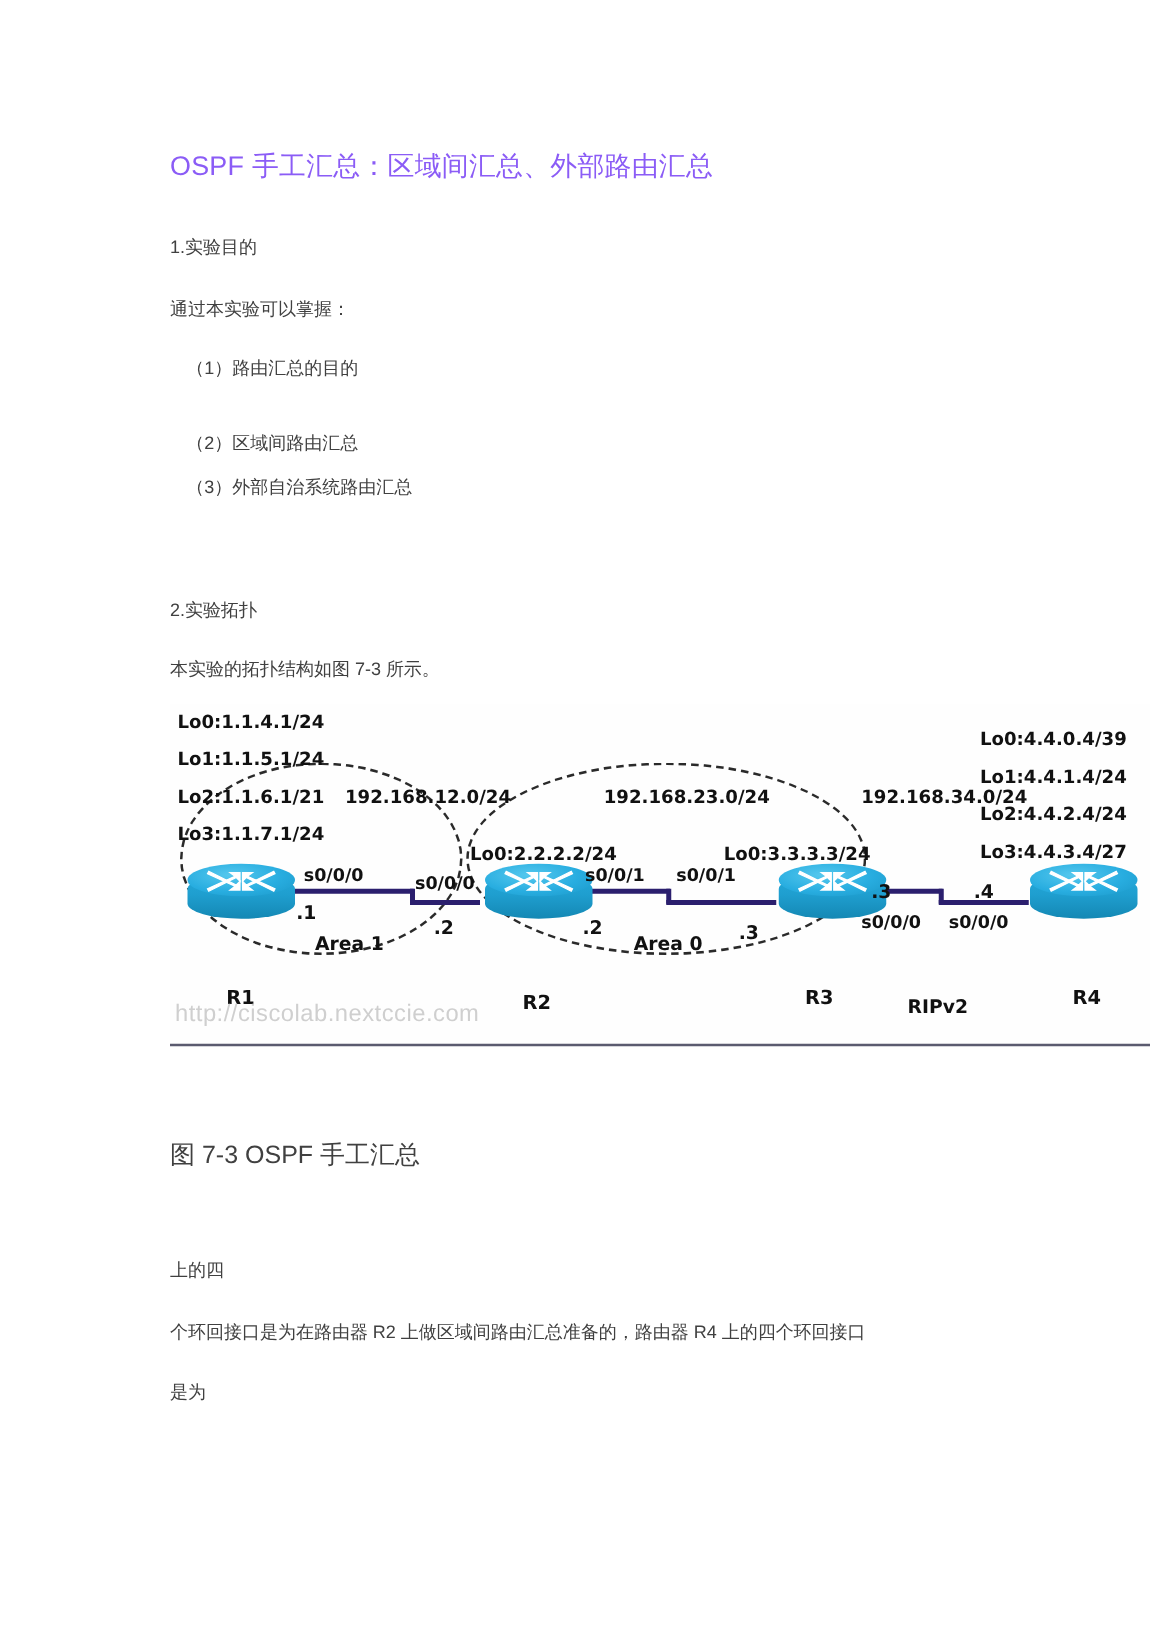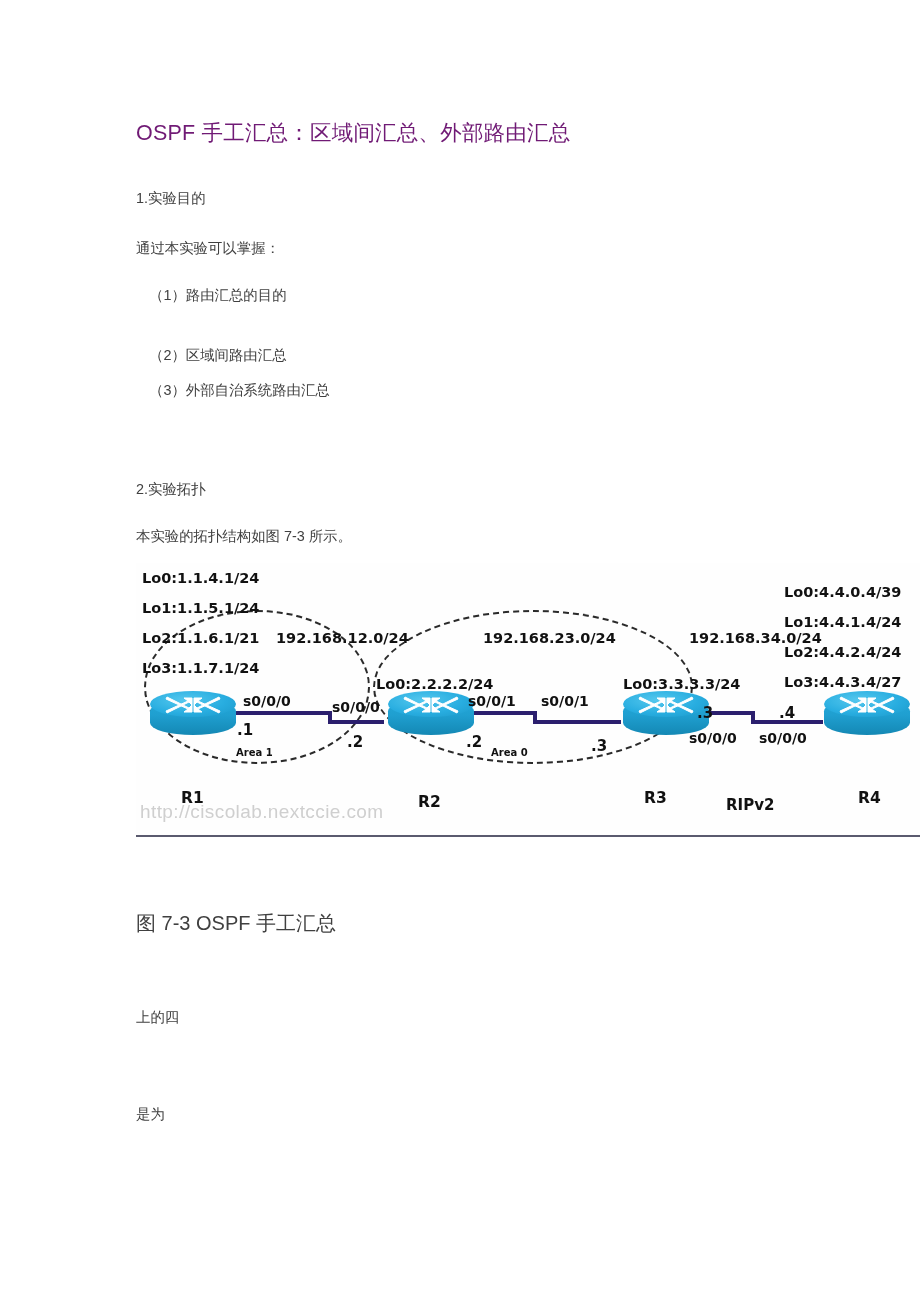--- a/index.html
+++ b/index.html
@@ -21,21 +21,21 @@
     width: 920px;
     height: 1302px;
     background: #fff;
   }
   .doc-title {
     position: absolute;
     left: 136px;
     top: 118px;
     font-size: 21.5px;
     font-weight: 400;
-    color: #701a75;
+    color: #8b5cf6;
     letter-spacing: 0.2px;
     white-space: nowrap;
   }
   .para {
     position: absolute;
     left: 136px;
     font-size: 14.4px;
     line-height: 22px;
     color: #404040;
     white-space: nowrap;
@@ -92,21 +92,21 @@
     font-family: "DejaVu Sans", "Liberation Sans", sans-serif;
     font-weight: bold;
     color: #111;
     white-space: nowrap;
     line-height: 1;
   }
   .lbl-net { font-size: 14.5px; }
   .lbl-lo  { font-size: 14.5px; }
   .lbl-if  { font-size: 14px; }
   .lbl-ip  { font-size: 15px; }
-  .lbl-area{ font-size: 10px; }
+  .lbl-area{ font-size: 15px; margin-left: 16px; }
   .lbl-rtr { font-size: 15.5px; }
   .lbl-proto { font-size: 15px; }
 
   
   .router {
     position: absolute;
     width: 86px;
     height: 52px;
   }
   .router .body {
@@ -189,21 +189,21 @@
       <div class="lbl lbl-lo" style="left:648px; top:22px;">Lo0:4.4.0.4/39</div>
       <div class="lbl lbl-lo" style="left:648px; top:52px;">Lo1:4.4.1.4/24</div>
       <div class="lbl lbl-lo" style="left:648px; top:82px;">Lo2:4.4.2.4/24</div>
       <div class="lbl lbl-lo" style="left:648px; top:112px;">Lo3:4.4.3.4/27</div>
 
       <div class="lbl lbl-net" style="left:140px; top:68px;">192.168.12.0/24</div>
       <div class="lbl lbl-net" style="left:347px; top:68px;">192.168.23.0/24</div>
       <div class="lbl lbl-net" style="left:553px; top:68px;">192.168.34.0/24</div>
 
       <div class="lbl lbl-lo" style="left:240px; top:114px;">Lo0:2.2.2.2/24</div>
-      <div class="lbl lbl-lo" style="left:443px; top:114px;margin-left:44px;">Lo0:3.3.3.3/24</div>
+      <div class="lbl lbl-lo" style="left:443px; top:114px;">Lo0:3.3.3.3/24</div>
 
       <div class="link" style="left:95px;  top:148px; width:100px;"></div>
       <div class="link-v" style="left:192px; top:148px; height:12px;"></div>
       <div class="link" style="left:192px; top:157px; width:56px;"></div>
 
       <div class="link" style="left:322px; top:148px; width:78px;"></div>
       <div class="link-v" style="left:397px; top:148px; height:12px;"></div>
       <div class="link" style="left:397px; top:157px; width:88px;"></div>
 
       <div class="link" style="left:552px; top:148px; width:66px;"></div>
@@ -286,15 +286,16 @@
       <div class="lbl lbl-proto" style="left:590px; top:235px;">RIPv2</div>
 
       <div class="wm wm-url">http://ciscolab.nextccie.com</div>
       <div class="fig-baseline"></div>
     </div>
   </div>
 
   <div class="caption" style="top:910px;">图 7-3 OSPF 手工汇总</div>
 
   <div class="para" style="top:1006px;">上的四</div>
+  <div class="para" style="top:1055px;">个环回接口是为在路由器 R2 上做区域间路由汇总准备的，路由器 R4 上的四个环回接口</div>
   <div class="para" style="top:1103px;">是为</div>
 
 </div>
 
 </body></html>

